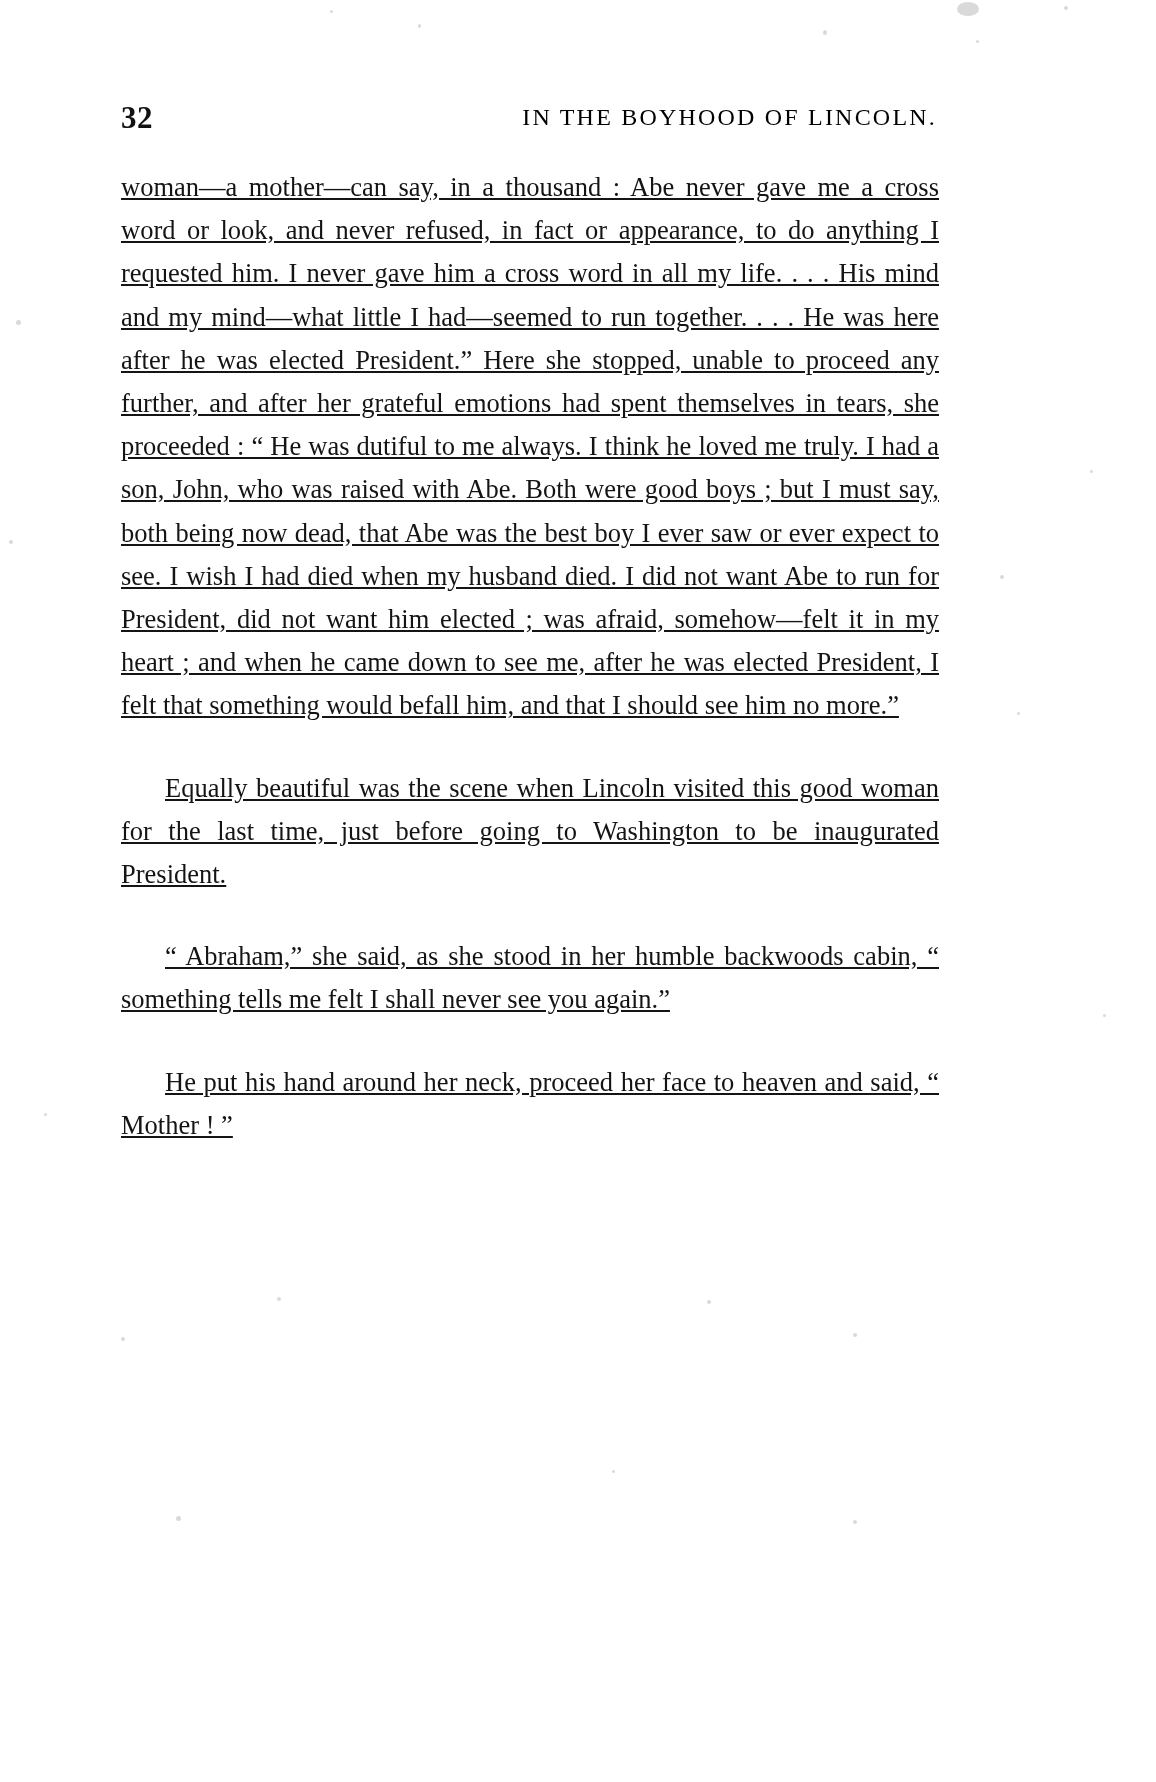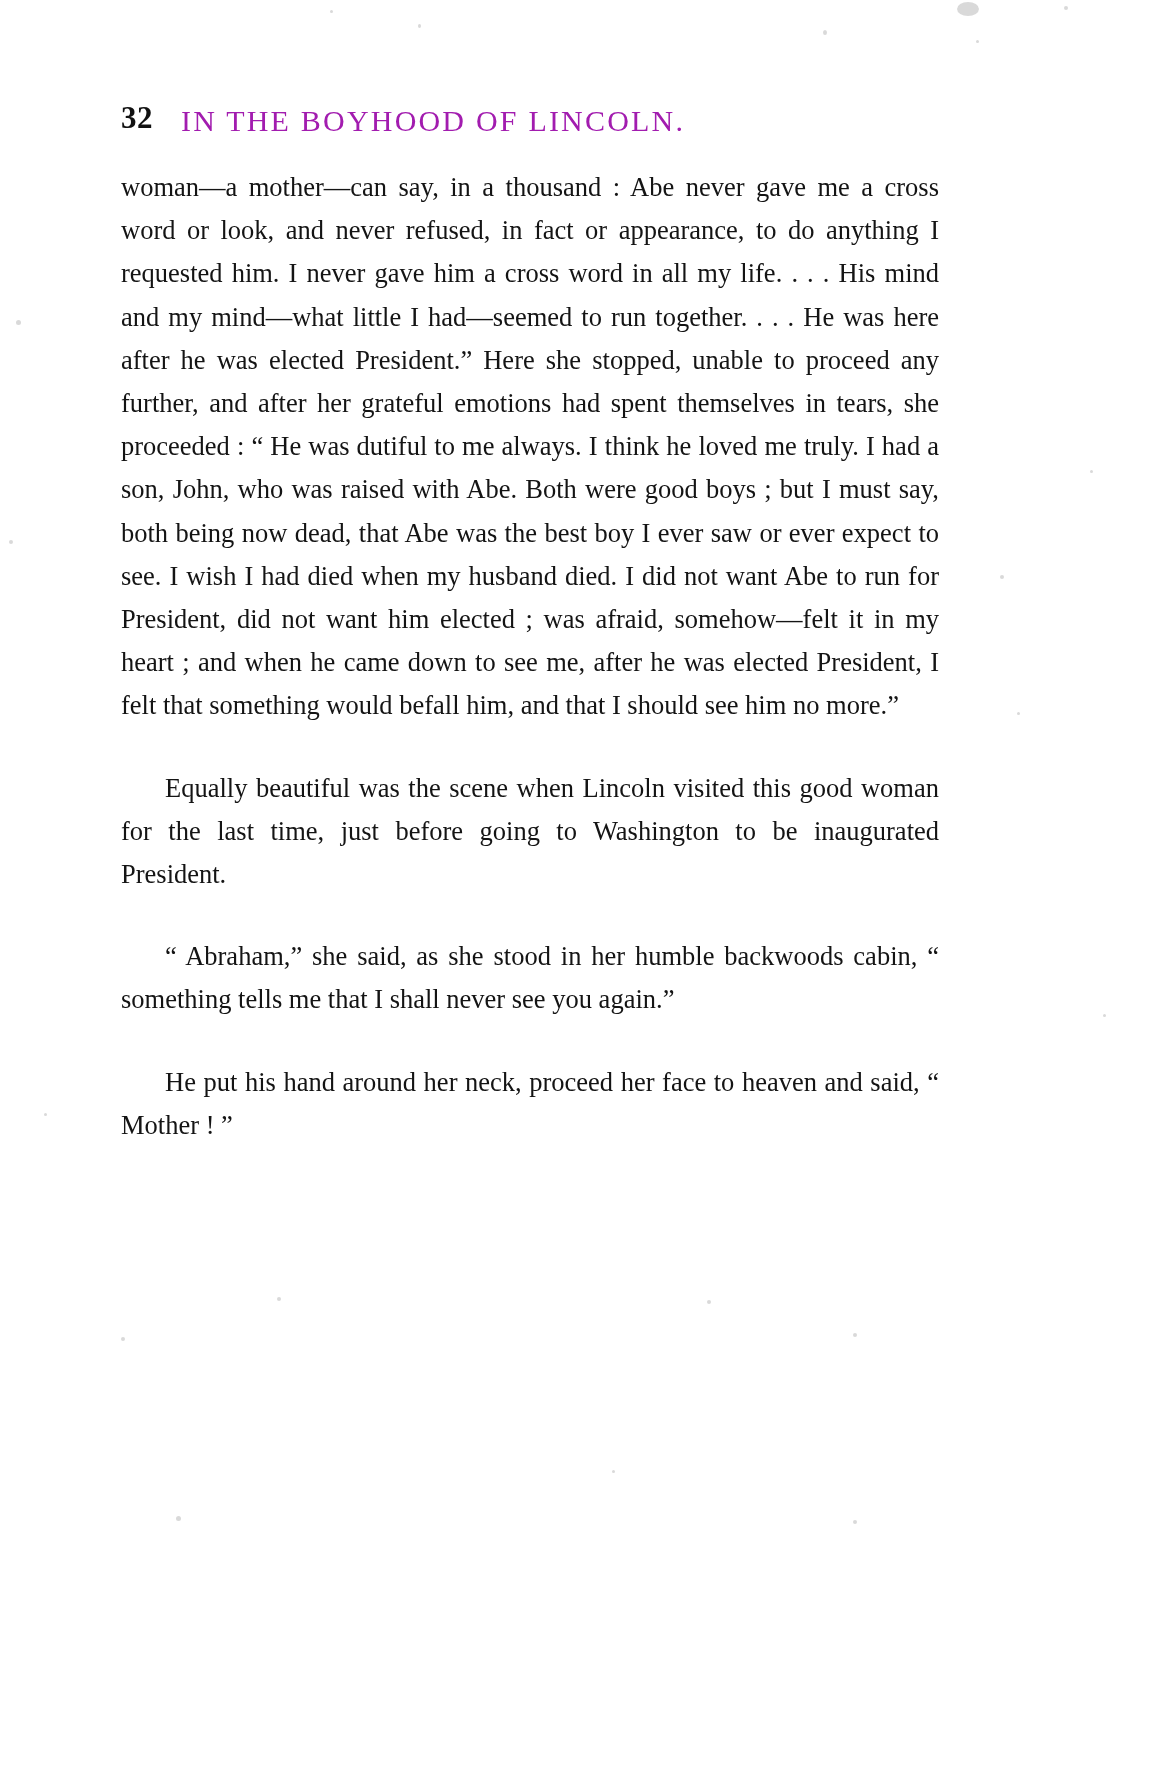--- a/index.html
+++ b/index.html
@@ -52,24 +52,24 @@
     font-size: 31px;
     font-weight: 700;
     letter-spacing: 0.5px;
     color: #111;
   }
   .running-head {
     position: absolute;
     left: 0;
     right: 0;
     top: 4px;
-    text-align: left;
-    font-size: 30px;
+    text-align: right;
+    font-size: 24px;
     letter-spacing: 2.2px;
-    color: #a21caf;
+    color: #000000;
     padding-left: 60px;
   }
 
   .body-text {
     position: absolute;
     left: 112px;
     top: 166px;
     width: 818px;
   }
 
@@ -80,36 +80,36 @@
     color: #141414;
     text-align: justify;
     text-justify: inter-word;
   }
   .para.indent {
     text-indent: 44px;
     margin-top: 39px;
   }
 
   
-  .para { font-weight: 400; -webkit-font-smoothing: antialiased; }
+  .para { font-weight: 400; text-decoration: underline; -webkit-font-smoothing: antialiased; }
 </style>
 </head>
 <body>
 
 <div class="page">
 
   <div class="header">
     <span class="folio">32</span>
     <span class="running-head">IN THE BOYHOOD OF LINCOLN.</span>
   </div>
 
   <div class="body-text">
     <p class="para">woman—a mother—can say, in a thousand : Abe never gave me a cross word or look, and never refused, in fact or appearance, to do anything I requested him. I never gave him a cross word in all my life. . . . His mind and my mind—what little I had—seemed to run together. . . . He was here after he was elected President.” Here she stopped, unable to proceed any further, and after her grateful emotions had spent themselves in tears, she proceeded : “ He was dutiful to me always. I think he loved me truly. I had a son, John, who was raised with Abe. Both were good boys ; but I must say, both being now dead, that Abe was the best boy I ever saw or ever expect to see. I wish I had died when my husband died. I did not want Abe to run for President, did not want him elected ; was afraid, somehow—felt it in my heart ; and when he came down to see me, after he was elected President, I felt that something would befall him, and that I should see him no more.”</p>
     <p class="para indent">Equally beautiful was the scene when Lincoln visited this good woman for the last time, just before going to Washington to be inaugurated President.</p>
-    <p class="para indent">“ Abraham,” she said, as she stood in her humble backwoods cabin, “ something tells me that I shall never see you again.”</p>
+    <p class="para indent">“ Abraham,” she said, as she stood in her humble backwoods cabin, “ something tells me felt I shall never see you again.”</p>
     <p class="para indent">He put his hand around her neck, proceed her face to heaven and said, “ Mother ! ”</p>
   </div>
 
 </div>
 
 <div class="speckles" id="speckles">
     <div class="speck" style="left: 330px; top: 10px; width: 3px; height: 3px;"></div>
     <div class="speck" style="left: 418px; top: 24px; width: 3px; height: 4px;"></div>
     <div class="speck" style="left: 823px; top: 30px; width: 4px; height: 5px;"></div>
     <div class="speck" style="left: 957px; top: 2px; width: 22px; height: 14px;"></div>

